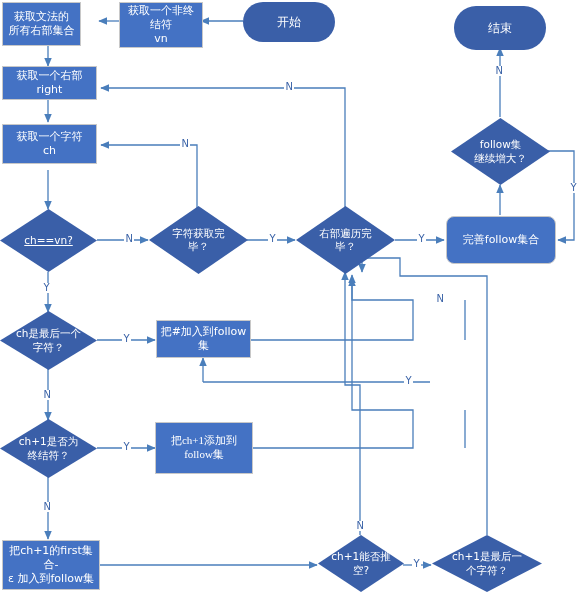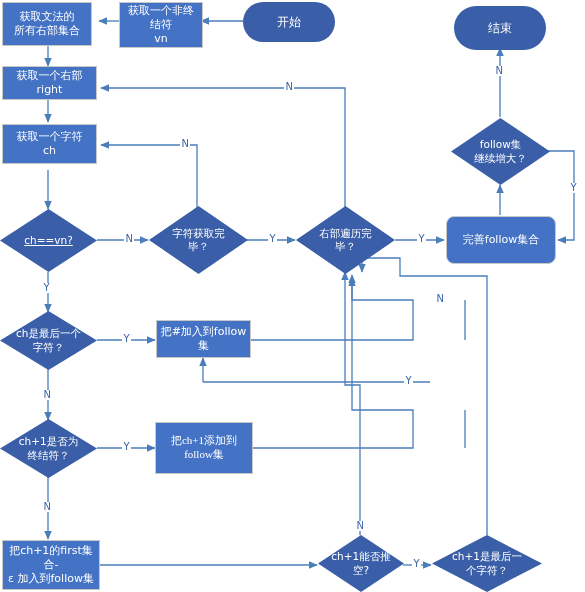--- a/index.html
+++ b/index.html
@@ -100,21 +100,21 @@
 
   <div class="node term" style="left:454px;top:6px;width:92px;height:44px;">
     <span>结束</span>
   </div>
 
   <div class="node proc" style="left:119px;top:2px;width:84px;height:46px;white-space:pre-line;">
     <span>获取一个非终结符
 vn</span>
   </div>
 
-  <div class="node proc" style="left:2px;top:2px;width:90px;height:44px;white-space:pre-line;">
+  <div class="node proc" style="left:2px;top:2px;width:79px;height:44px;white-space:pre-line;">
     <span>获取文法的
 所有右部集合</span>
   </div>
 
   <div class="node proc" style="left:2px;top:66px;width:95px;height:34px;white-space:pre-line;">
     <span>获取一个右部
 right</span>
   </div>
 
   <div class="node proc" style="left:2px;top:124px;width:95px;height:40px;white-space:pre-line;">

